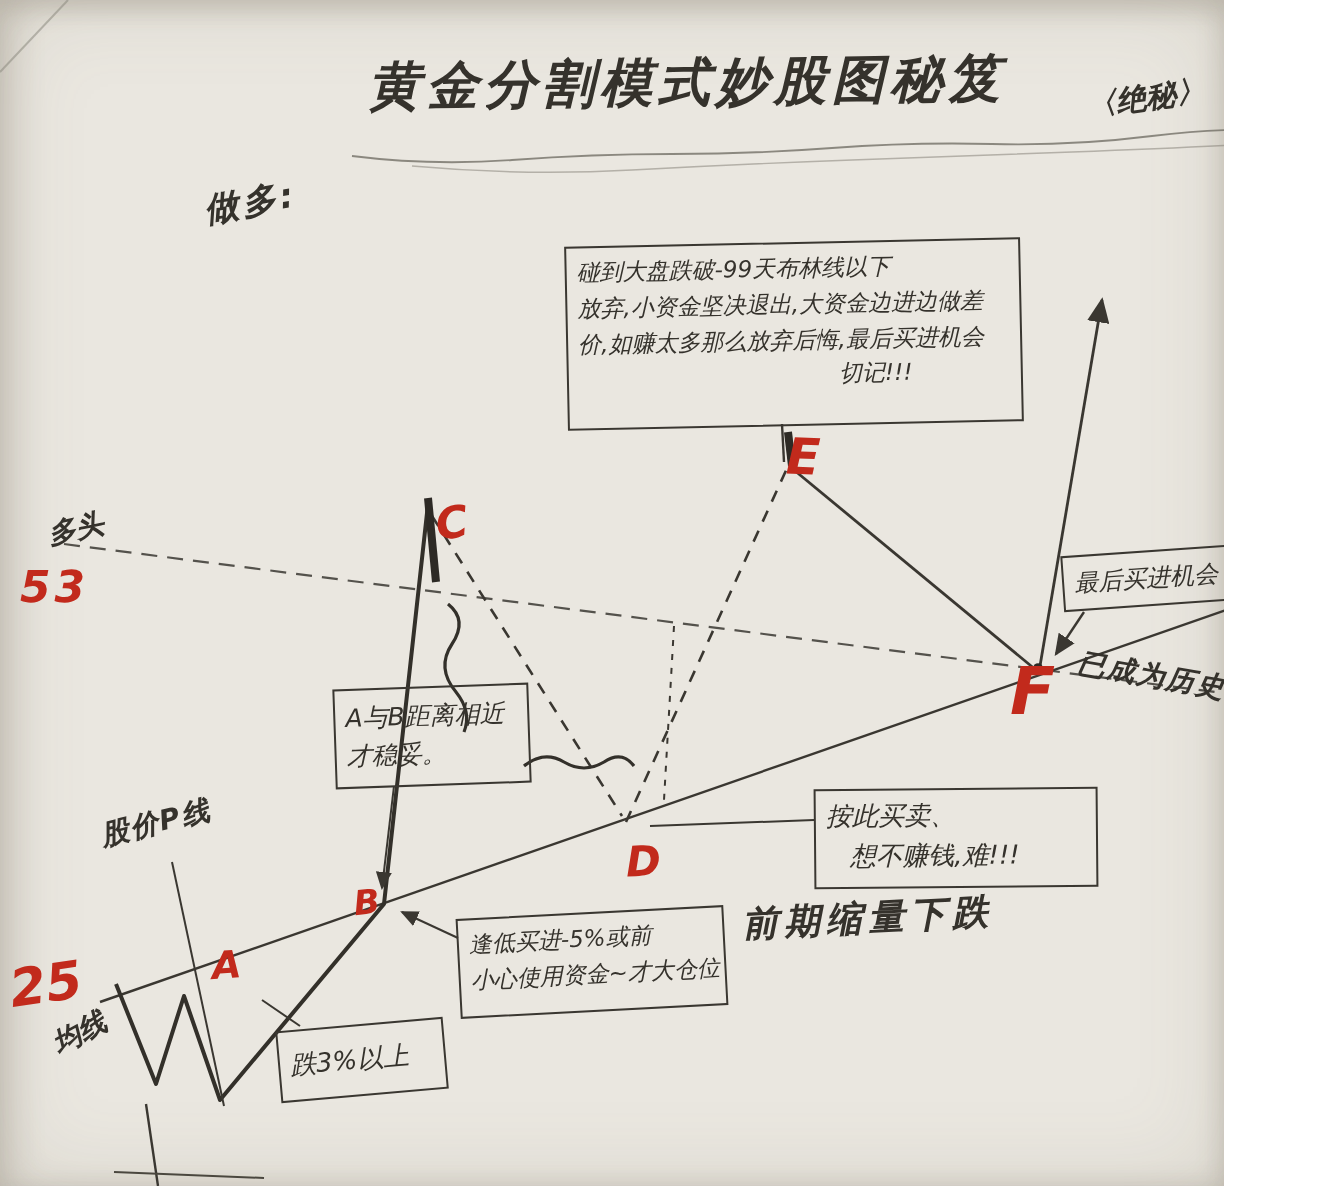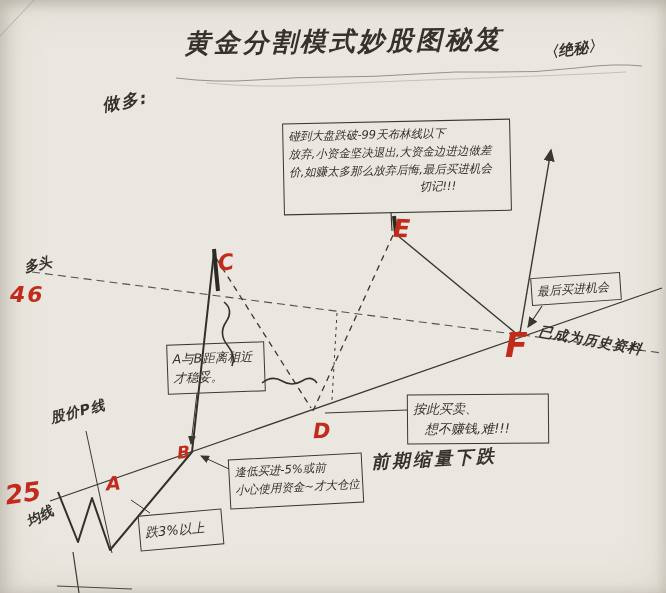--- a/index.html
+++ b/index.html
@@ -1,17 +1,17 @@
 <!DOCTYPE html>
 <html><head>
 <meta charset="utf-8">
 <style>
   html,body{margin:0;padding:0;}
   #paper{
-    position:relative;width:666px;height:593px;overflow:hidden;
+    position:relative;width:612px;height:593px;overflow:hidden;
     background:#eae7e0;
     box-shadow: inset 0 0 45px rgba(120,110,90,.16),
                 inset 10px 0 14px rgba(90,80,60,.13),
                 inset 0 8px 10px rgba(90,80,60,.10),
                 inset -6px 0 10px rgba(90,80,60,.08);
     font-family:"DejaVu Sans",sans-serif;
   }
   .hand{position:absolute;color:#35322c;font-style:italic;white-space:nowrap;}
   .red{color:#c22a1c;font-weight:700;}
   .box{
@@ -81,21 +81,21 @@
 
 
   <div class="box lh" style="left:283px;top:121px;width:228px;height:92px;font-size:11.5px;transform:rotate(-1.2deg);">
     <div>碰到大盘跌破-99天布林线以下</div>
     <div>放弃,小资金坚决退出,大资金边进边做差</div>
     <div>价,如赚太多那么放弃后悔,最后买进机会</div>
     <div style="padding-left:130px;">切记!!!</div>
   </div>
 
   <div class="hand" style="left:24px;top:256px;font-size:14px;font-weight:600;transform:rotate(-12deg);">多头</div>
-  <div class="hand red" style="left:10px;top:282px;font-size:22px;letter-spacing:2px;">46</div>
+  <div class="hand red" style="left:10px;top:282px;font-size:22px;letter-spacing:2px;">53</div>
 
   <div class="box lh" style="left:167px;top:343px;width:98px;height:50px;font-size:12.5px;transform:rotate(-2deg);">
     <div>A与B距离相近</div>
     <div>才稳妥。</div>
   </div>
 
   <div class="hand" style="left:50px;top:403px;font-size:14px;font-weight:600;letter-spacing:1px;transform:rotate(-14deg);">股价P线</div>
 
   <div class="hand red" style="left:5px;top:478px;font-size:26px;transform:rotate(-8deg);">25</div>
   <div class="hand" style="left:26px;top:508px;font-size:14px;font-weight:600;transform:rotate(-28deg);">均线</div>

